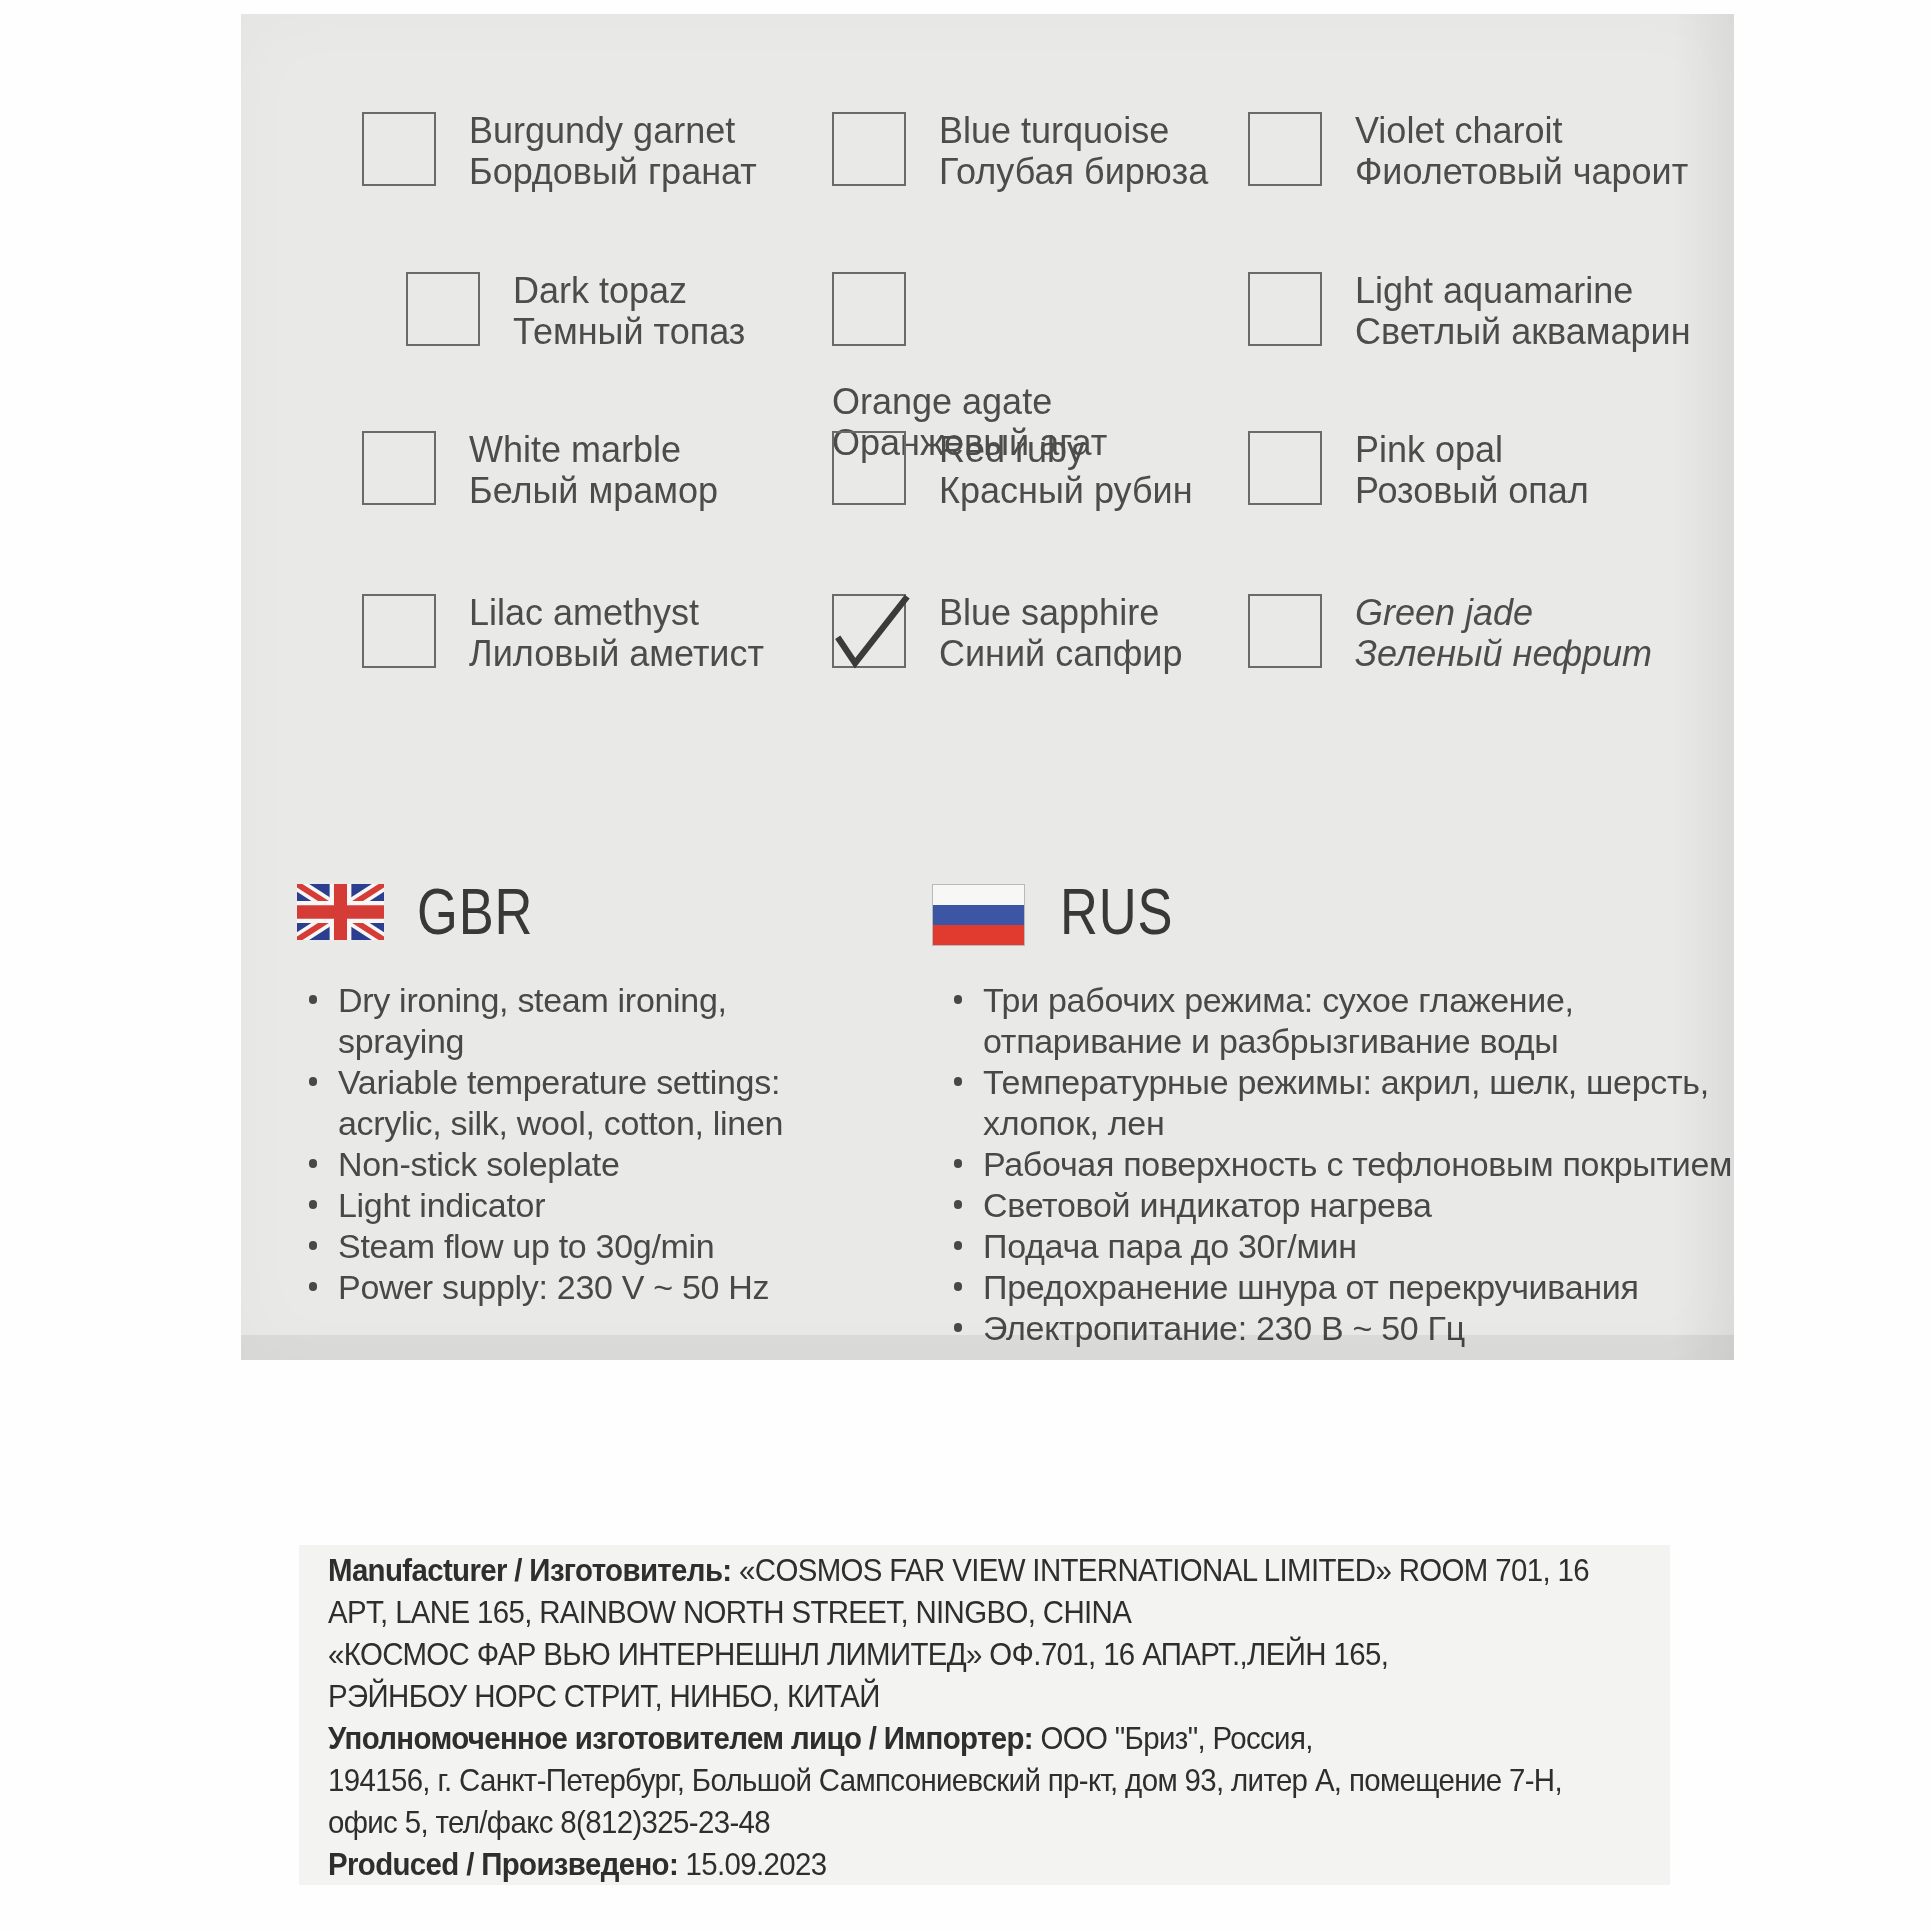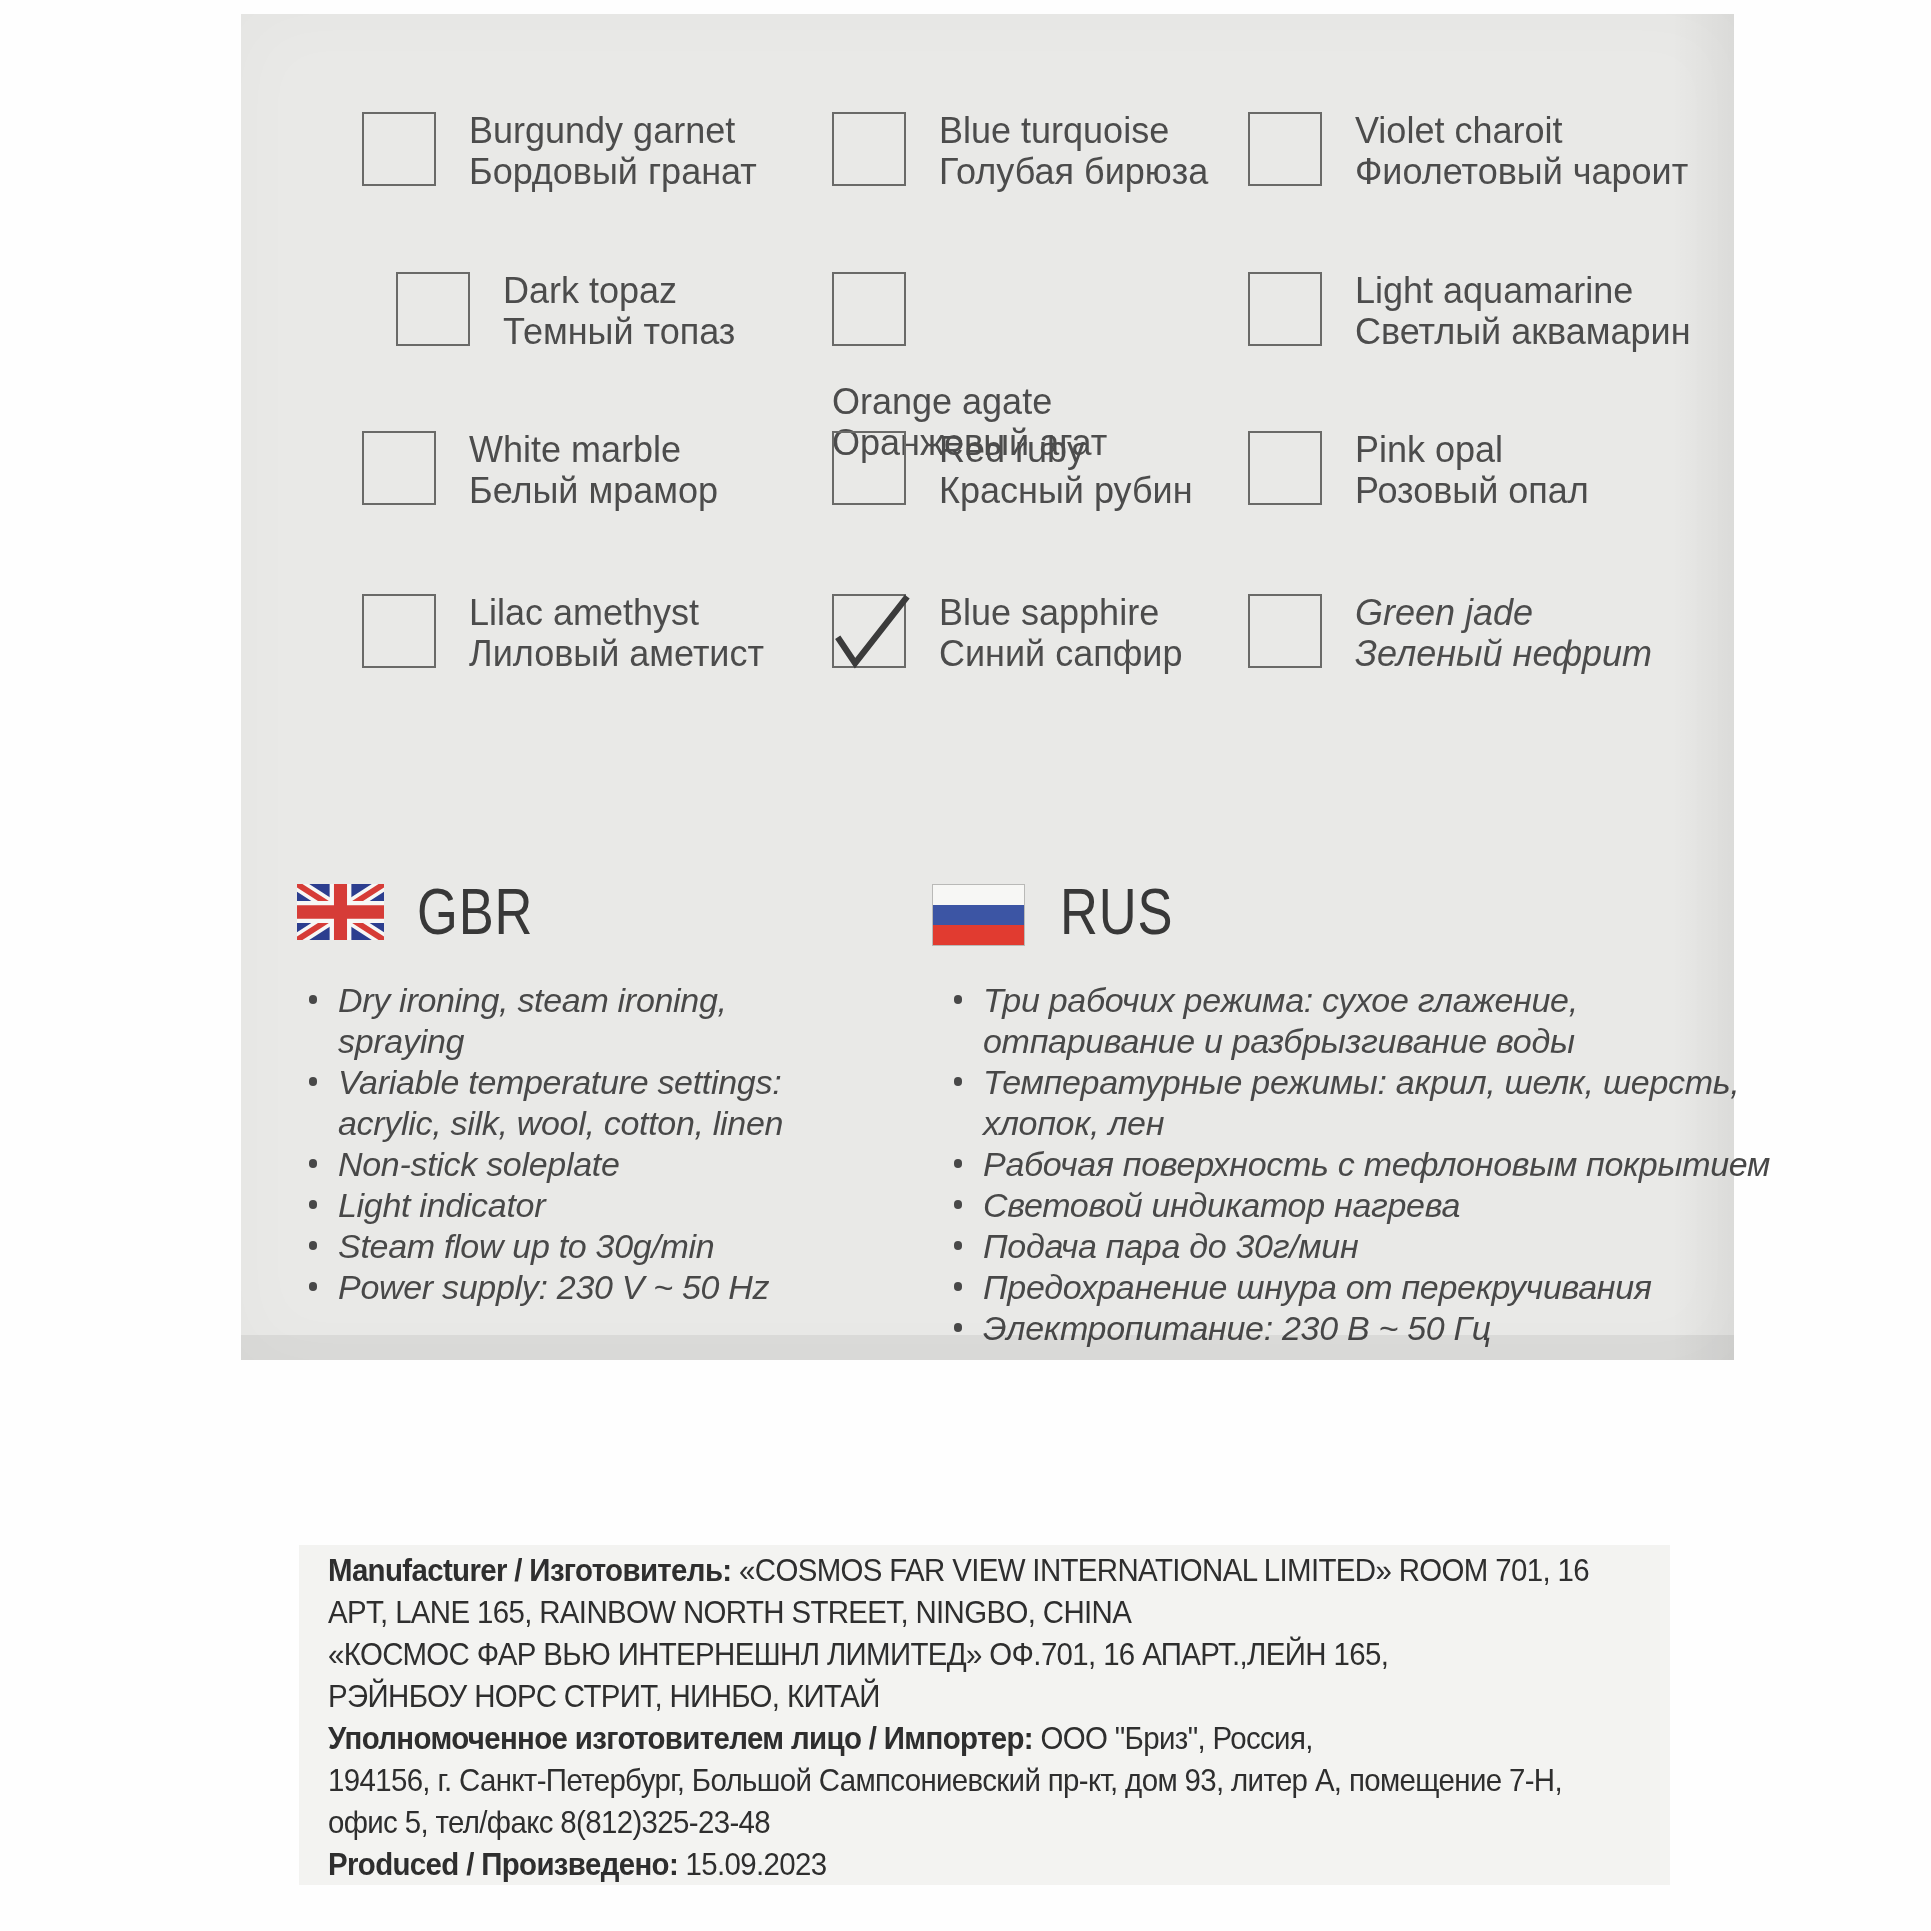--- a/index.html
+++ b/index.html
@@ -26,21 +26,21 @@
   #flag-rus{left:691px;top:870px;width:91px;height:60px;border:1px solid #b9b9b7;}
   .lang-code{position:absolute;top:862px;font-size:64px;line-height:73px;color:#383838;
              transform:scaleX(0.82);transform-origin:left;letter-spacing:1px;}
   #code-gbr{left:176px;}
   #code-rus{left:819px;}
 
   ul.features{list-style:none;margin:0;padding:0;position:absolute;top:966px;}
   #list-gbr{left:60px;width:502px;}
   #list-rus{left:705px;width:772px;}
   ul.features li{position:relative;padding-left:37px;font-size:34px;line-height:41px;
-      color:var(--bullet-text,#484848);white-space:pre;letter-spacing:-0.3px;font-style:italic;}
+      color:var(--bullet-text,#484848);white-space:pre;letter-spacing:-0.3px;}
   ul.features li::before{content:"";position:absolute;left:7.7px;top:15.4px;width:8.7px;height:8.7px;
       border-radius:50%;background:var(--bullet-text,#484848);}
 
   
   .info{position:absolute;left:58px;top:1531px;width:1371px;height:340px;box-sizing:border-box;
         background:var(--info-bg,#f3f3f1);padding:4.8px 0 0 29px;overflow:hidden;}
   .iline{font-size:32px;line-height:42px;color:var(--info-text,#2e2e2e);white-space:pre;
          letter-spacing:-0.7px;transform:scaleX(0.92);transform-origin:left;}
   .iline .b{font-weight:700;}
 </style>
@@ -65,21 +65,21 @@
             <div class="ru">Голубая бирюза</div>
           </div>
         </div>
         <div class="opt" style="left: 1007px; top: 95px;">
           <div class="cb"></div>
           <div class="lab">
             <div class="en">Violet charoit</div>
             <div class="ru">Фиолетовый чароит</div>
           </div>
         </div>
-        <div class="opt" style="left: 111px; top: 255px; padding-left: 44px;">
+        <div class="opt" style="left: 121px; top: 255px; padding-left: 44px;">
           <div class="cb"></div>
           <div class="lab">
             <div class="en">Dark topaz</div>
             <div class="ru">Темный топаз</div>
           </div>
         </div>
         <div class="opt" style="left: 591px; top: 255px; flex-direction: column;">
           <div class="cb"></div>
           <div class="lab">
             <div class="en">Orange agate</div>

